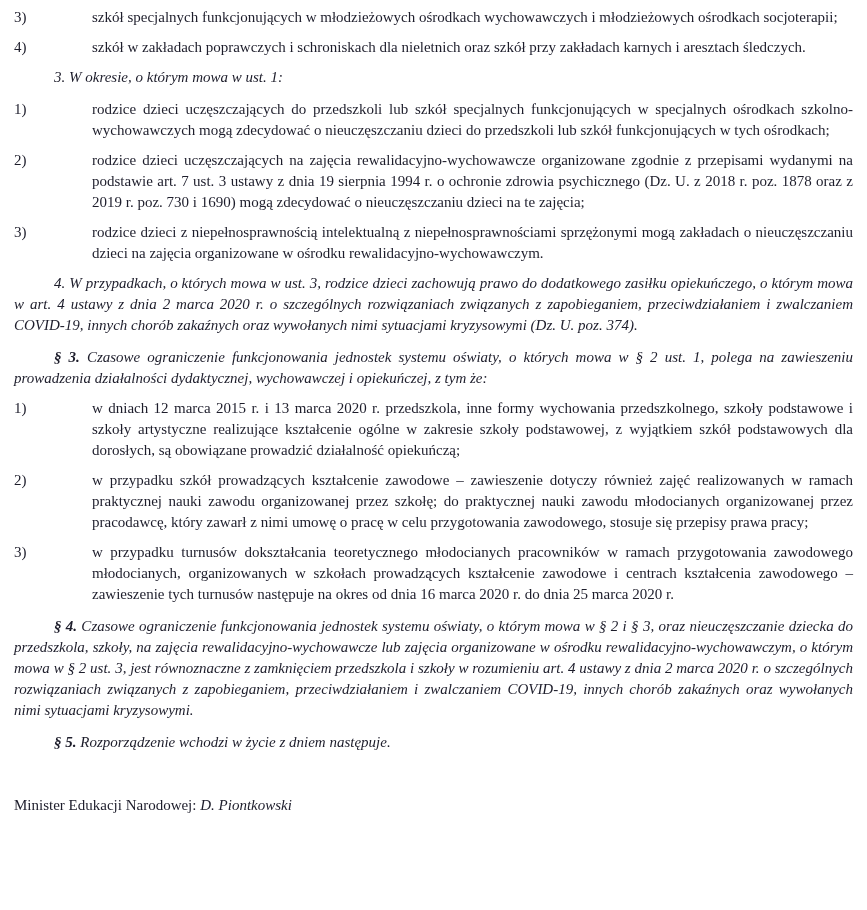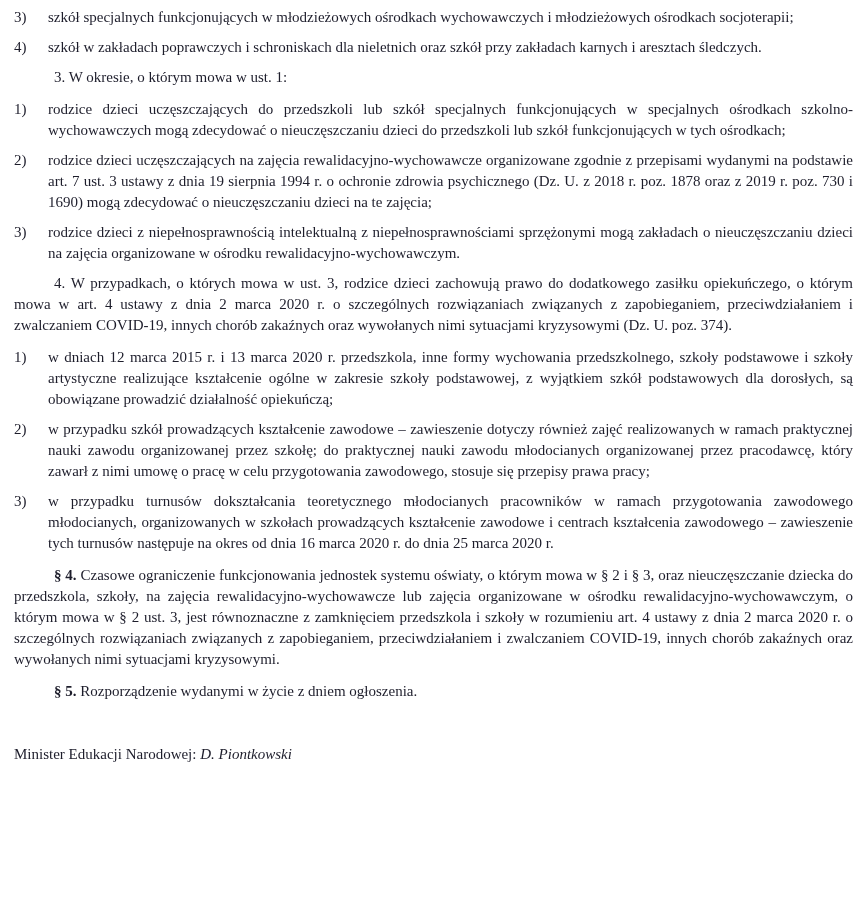--- a/index.html
+++ b/index.html
@@ -13,22 +13,22 @@
     font-family: "Liberation Serif", "DejaVu Serif", serif;
     font-size: 15px;
     line-height: 21px;
     color: #1d1d2b;
     overflow: hidden;
   }
   .block { margin: 0 0 9px 0; }
   .block.gap-lg { margin-bottom: 11px; }
   .item { display: flex; }
   .item .num { flex: 0 0 34px; width: 34px; }
-  .item .txt { flex: 1 1 auto; text-align: justify; }
-  .para { text-indent: 40px; text-align: justify; margin: 0 0 9px 0; }
+  .item .txt { flex: 1 1 auto; text-align: justify; margin-left: 44px; }
+  .para { text-indent: 40px; text-align: justify; margin: 0 0 9px 0; font-style: italic; }
   .para.gap-lg { margin-bottom: 11px; }
   .b { font-weight: bold; }
   .sig { margin-top: 42px; text-align: left; }
   .sig .name { font-style: italic; }
 </style>
 </head>
 <body>
 
 <div class="page">
 
@@ -51,33 +51,34 @@
     <span class="num">2)</span>
     <span class="txt">rodzice dzieci uczęszczających na zajęcia rewalidacyjno-wychowawcze organizowane zgodnie z przepisami wydanymi na podstawie art. 7 ust. 3 ustawy z dnia 19 sierpnia 1994 r. o ochronie zdrowia psychicznego (Dz. U. z 2018 r. poz. 1878 oraz z 2019 r. poz. 730 i 1690) mogą zdecydować o nieuczęszczaniu dzieci na te zajęcia;</span>
   </div>
   <div class="block item">
     <span class="num">3)</span>
     <span class="txt">rodzice dzieci z niepełnosprawnością intelektualną z niepełnosprawnościami sprzężonymi mogą zakładach o nieuczęszczaniu dzieci na zajęcia organizowane w ośrodku rewalidacyjno-wychowawczym.</span>
   </div>
 
   <p class="para gap-lg">4. W przypadkach, o których mowa w ust. 3, rodzice dzieci zachowują prawo do dodatkowego zasiłku opiekuńczego, o którym mowa w art. 4 ustawy z dnia 2 marca 2020 r. o szczególnych rozwiązaniach związanych z zapobieganiem, przeciwdziałaniem i zwalczaniem COVID-19, innych chorób zakaźnych oraz wywołanych nimi sytuacjami kryzysowymi (Dz. U. poz. 374).</p>
 
+  <p class="para"><span class="b">§ 3.</span><span> Czasowe ograniczenie funkcjonowania jednostek systemu oświaty, o których mowa w § 2 ust. 1, polega na zawieszeniu prowadzenia działalności dydaktycznej, wychowawczej i opiekuńczej, z tym że:</span></p>
 
   <div class="block item">
     <span class="num">1)</span>
     <span class="txt">w dniach 12 marca 2015 r. i 13 marca 2020 r. przedszkola, inne formy wychowania przedszkolnego, szkoły podstawowe i szkoły artystyczne realizujące kształcenie ogólne w zakresie szkoły podstawowej, z wyjątkiem szkół podstawowych dla dorosłych, są obowiązane prowadzić działalność opiekuńczą;</span>
   </div>
   <div class="block item">
     <span class="num">2)</span>
     <span class="txt">w przypadku szkół prowadzących kształcenie zawodowe – zawieszenie dotyczy również zajęć realizowanych w ramach praktycznej nauki zawodu organizowanej przez szkołę; do praktycznej nauki zawodu młodocianych organizowanej przez pracodawcę, który zawarł z nimi umowę o pracę w celu przygotowania zawodowego, stosuje się przepisy prawa pracy;</span>
   </div>
   <div class="block item gap-lg">
     <span class="num">3)</span>
     <span class="txt">w przypadku turnusów dokształcania teoretycznego młodocianych pracowników w ramach przygotowania zawodowego młodocianych, organizowanych w szkołach prowadzących kształcenie zawodowe i centrach kształcenia zawodowego – zawieszenie tych turnusów następuje na okres od dnia 16 marca 2020 r. do dnia 25 marca 2020 r.</span>
   </div>
 
   <p class="para gap-lg"><span class="b">§ 4.</span><span> Czasowe ograniczenie funkcjonowania jednostek systemu oświaty, o którym mowa w § 2 i § 3, oraz nieuczęszczanie dziecka do przedszkola, szkoły, na zajęcia rewalidacyjno-wychowawcze lub zajęcia organizowane w ośrodku rewalidacyjno-wychowawczym, o którym mowa w § 2 ust. 3, jest równoznaczne z zamknięciem przedszkola i szkoły w rozumieniu art. 4 ustawy z dnia 2 marca 2020 r. o szczególnych rozwiązaniach związanych z zapobieganiem, przeciwdziałaniem i zwalczaniem COVID-19, innych chorób zakaźnych oraz wywołanych nimi sytuacjami kryzysowymi.</span></p>
 
-  <p class="para"><span class="b">§ 5.</span><span> Rozporządzenie wydanymi w życie z dniem ogłoszenia.</span></p>
+  <p class="para"><span class="b">§ 5.</span><span> Rozporządzenie wchodzi w życie z dniem następuje.</span></p>
 
   <div class="sig"><span>Minister Edukacji Narodowej: </span><span class="name">D. Piontkowski</span></div>
 
 </div>
 
 </body></html>

